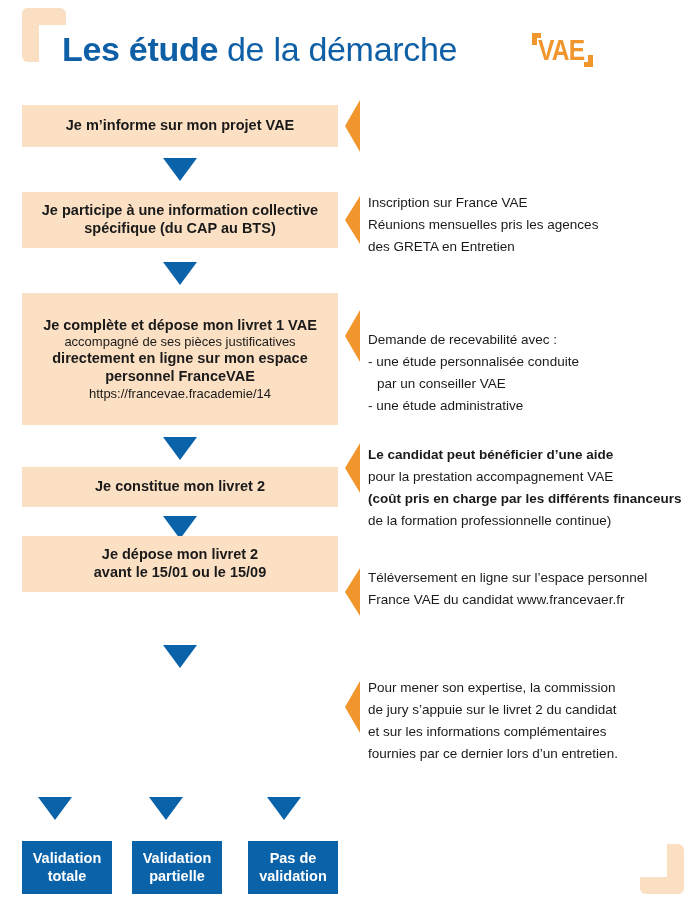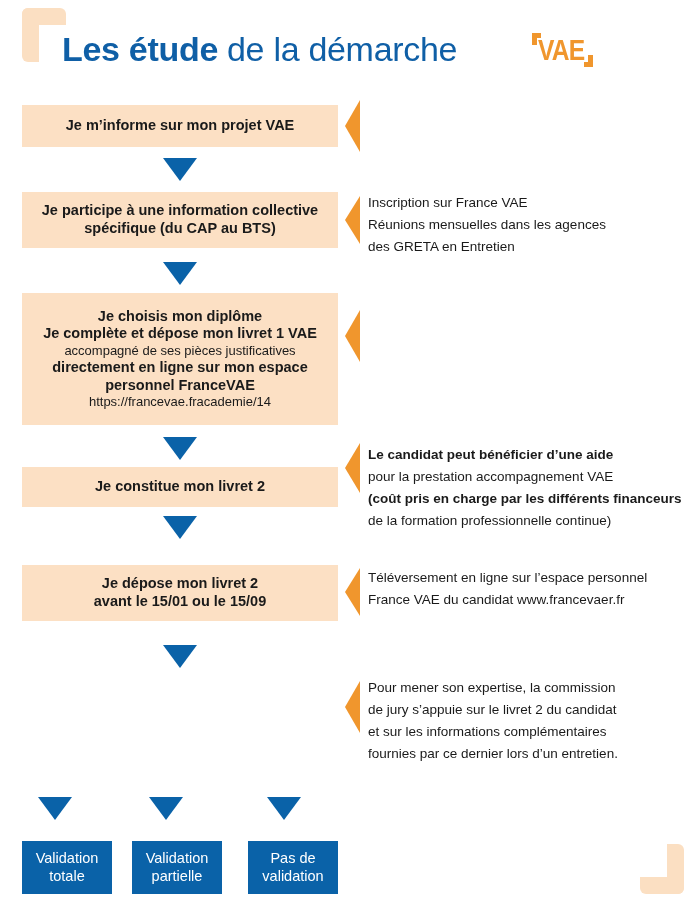--- a/index.html
+++ b/index.html
@@ -57,21 +57,21 @@
   .note .ind{padding-left:9px;}
 
   
   .tri-down{position:absolute;width:34px;height:23px;background:#0A62A8;
     clip-path:polygon(0 0,100% 0,50% 100%);}
 
   
   .outbox{position:absolute;top:841px;width:90px;height:53px;background:#0A62A8;
     color:#fff;display:flex;flex-direction:column;align-items:center;
     justify-content:center;text-align:center;line-height:1.2;
-    font-size:14.5px;font-weight:normal;}
+    font-size:14.5px;font-weight:bold;}
 </style>
 </head>
 <body>
 
 <div class="canvas">
 
   <div class="bracket" id="corner-tl">
     <span class="v"></span>
       <span class="h"></span>
   </div>
@@ -99,49 +99,54 @@
   <div class="caret" style="left:345px;top:100px;height:52px;"></div>
   <div class="tri-down" style="left:163px;top:158px;"></div>
 
   <div class="stepbox" style="top:192px;height:56px;">
     <div class="ln b">Je participe à une information collective</div>
     <div class="ln b">spécifique (du CAP au BTS)</div>
   </div>
   <div class="caret" style="left:345px;top:196px;height:48px;"></div>
   <div class="note" style="top:192px;">
     <div class="nl nr">Inscription sur France VAE</div>
-    <div class="nl nr">Réunions mensuelles dans les agences</div>
+    <div class="nl nr">Réunions mensuelles pris les agences</div>
     <div class="nl nr">des GRETA en Entretien</div>
   </div>
   <div class="tri-down" style="left:163px;top:262px;"></div>
 
   <div class="stepbox" style="top:293px;height:132px;">
-    <div class="ln b">Je choisis mon diplôme</div>
     <div class="ln b">Je complète et dépose mon livret 1 VAE</div>
     <div class="ln sm">accompagné de ses pièces justificatives</div>
     <div class="ln b">directement en ligne sur mon espace</div>
     <div class="ln b">personnel FranceVAE</div>
     <div class="ln sm">https://francevae.fracademie/14</div>
   </div>
   <div class="caret" style="left:345px;top:310px;height:52px;"></div>
+  <div class="note" style="top:329px;">
+    <div class="nl nr">Demande de recevabilité avec :</div>
+    <div class="nl nr">- une étude personnalisée conduite</div>
+    <div class="nl nr ind">par un conseiller VAE</div>
+    <div class="nl nr">- une étude administrative</div>
+  </div>
   <div class="tri-down" style="left:163px;top:437px;"></div>
 
   <div class="stepbox" style="top:467px;height:40px;">
     <div class="ln b">Je constitue mon livret 2</div>
   </div>
   <div class="caret" style="left:345px;top:443px;height:50px;"></div>
   <div class="note" style="top:444px;">
     <div class="nl nb">Le candidat peut bénéficier d’une aide</div>
     <div class="nl nr">pour la prestation accompagnement VAE</div>
     <div class="nl nb">(coût pris en charge par les différents financeurs</div>
     <div class="nl nr">de la formation professionnelle continue)</div>
   </div>
   <div class="tri-down" style="left:163px;top:516px;"></div>
 
-  <div class="stepbox" style="top:565px;height:56px;">
+  <div class="stepbox" style="top:536px;height:56px;">
     <div class="ln b">Je dépose mon livret 2</div>
     <div class="ln b">avant le 15/01 ou le 15/09</div>
   </div>
   <div class="caret" style="left:345px;top:568px;height:48px;"></div>
   <div class="note" style="top:567px;">
     <div class="nl nr">Téléversement en ligne sur l’espace personnel</div>
     <div class="nl nr">France VAE du candidat  www.francevaer.fr</div>
   </div>
   <div class="tri-down" style="left:163px;top:645px;"></div>
 

